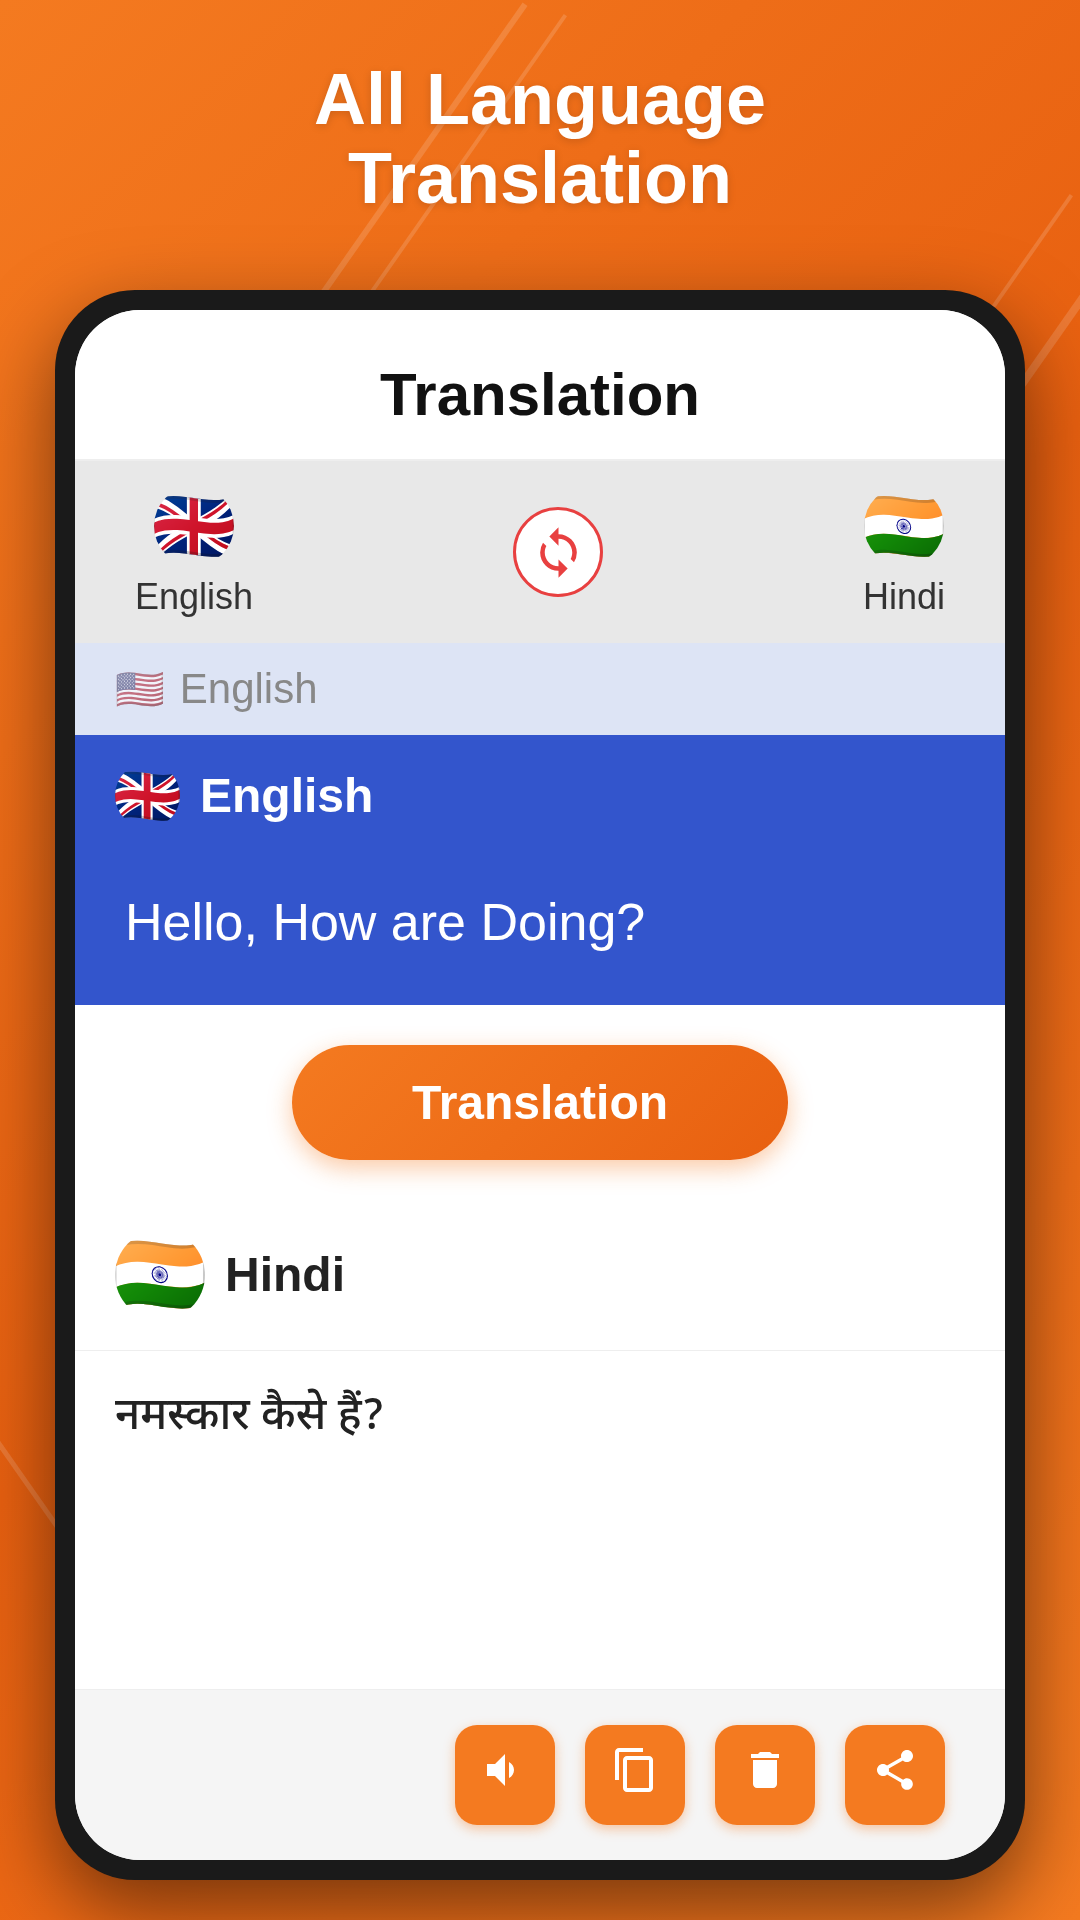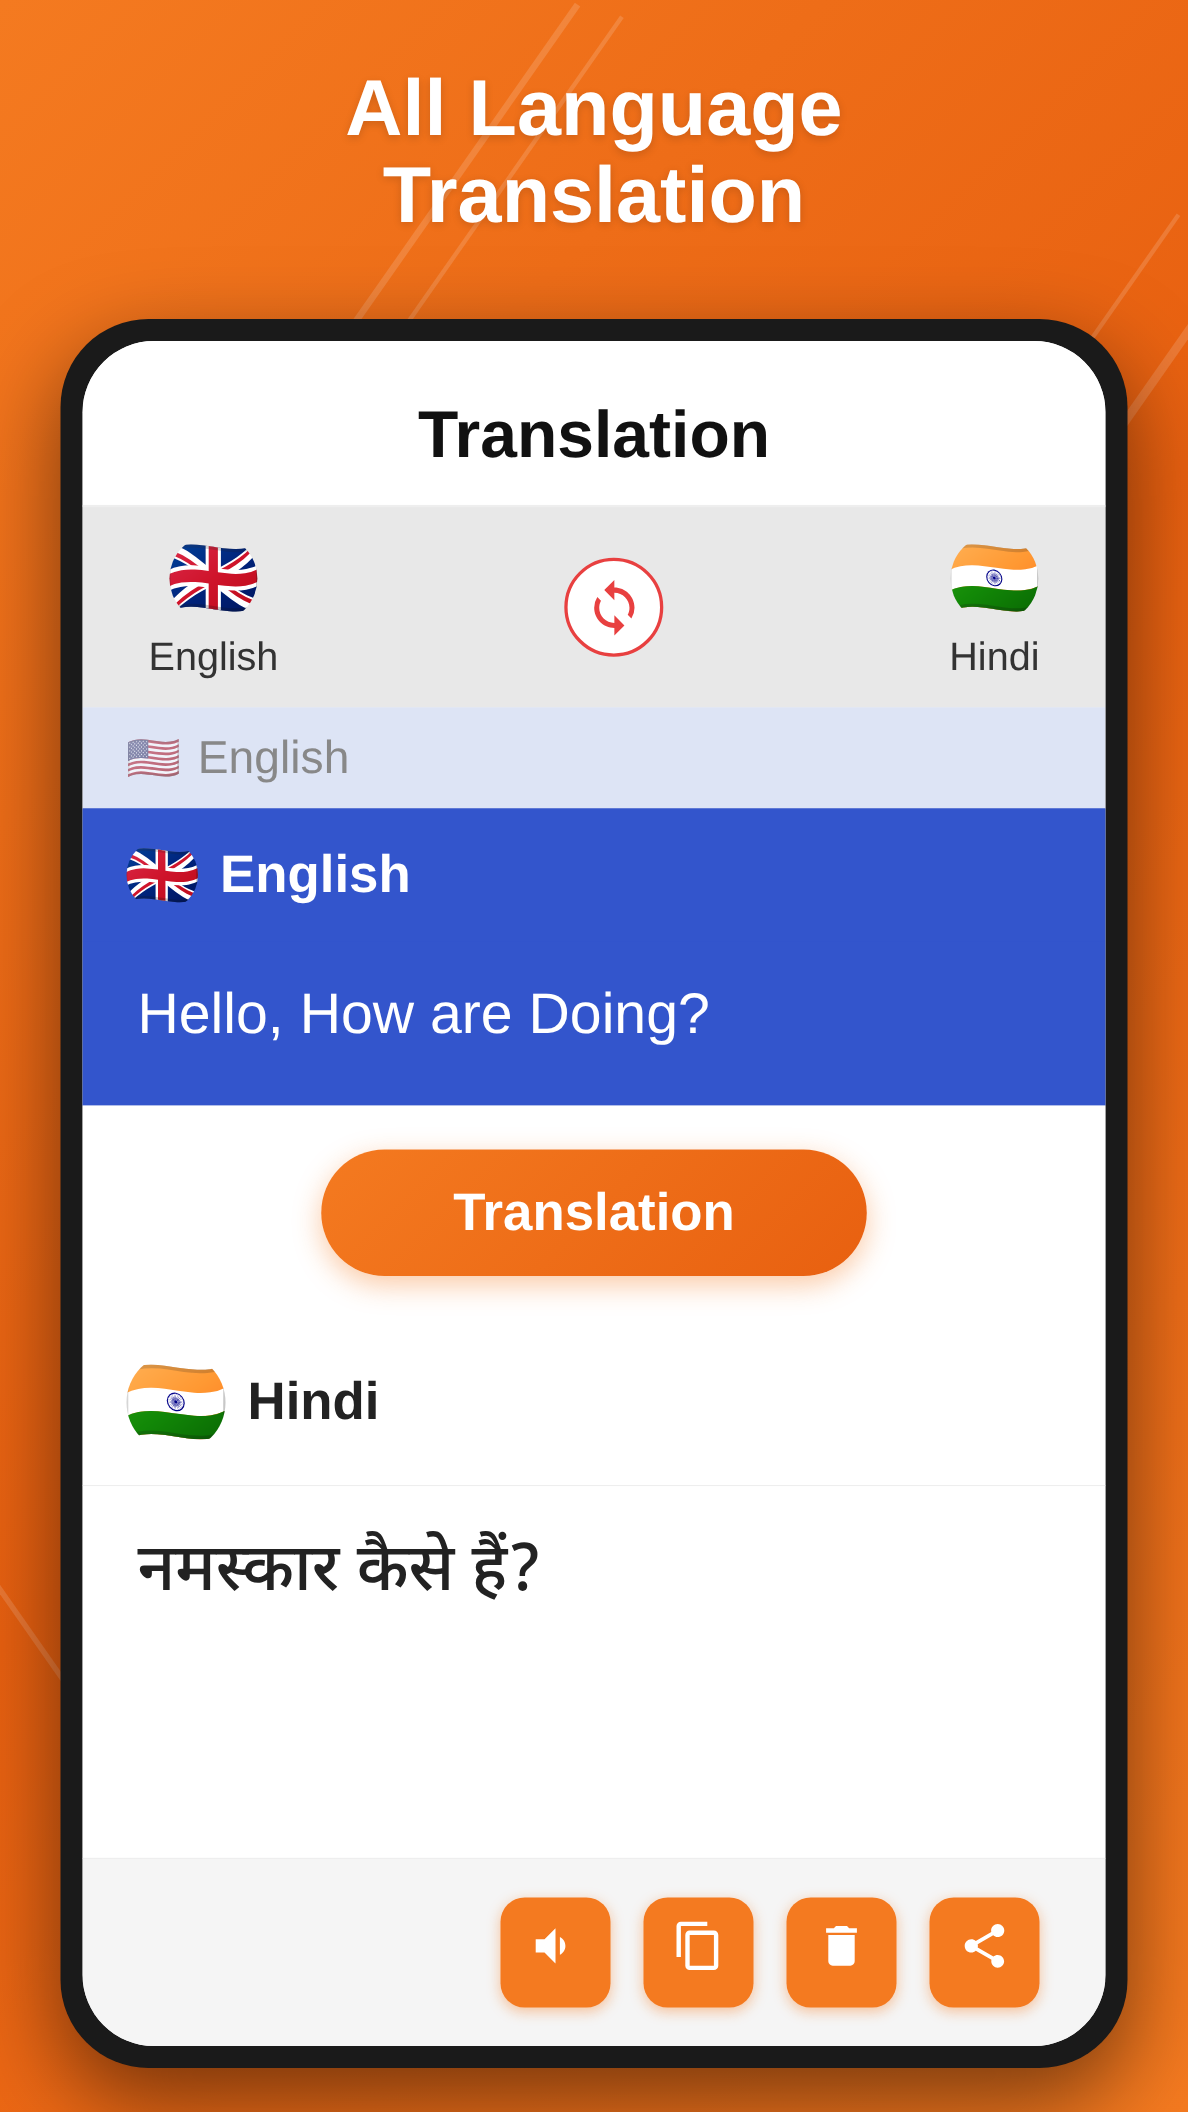--- a/index.html
+++ b/index.html
@@ -197,22 +197,22 @@
       align-items: center;
       gap: 20px;
       border-bottom: 1px solid #eee;
     }
     .output-lang-name {
       font-size: 48px;
       color: #222;
       font-weight: 600;
     }
     .output-text {
-      padding: 35px 50px;
-      font-size: 60px;
+      padding: 35px 40px;
+      font-size: 44px;
       color: #222;
       font-weight: 500;
       line-height: 1.5;
       font-family: 'Noto Sans Devanagari', 'Arial Unicode MS', Arial, sans-serif;
     }
 
     
     .action-bar {
       background: #f5f5f5;
       padding: 35px 60px;

